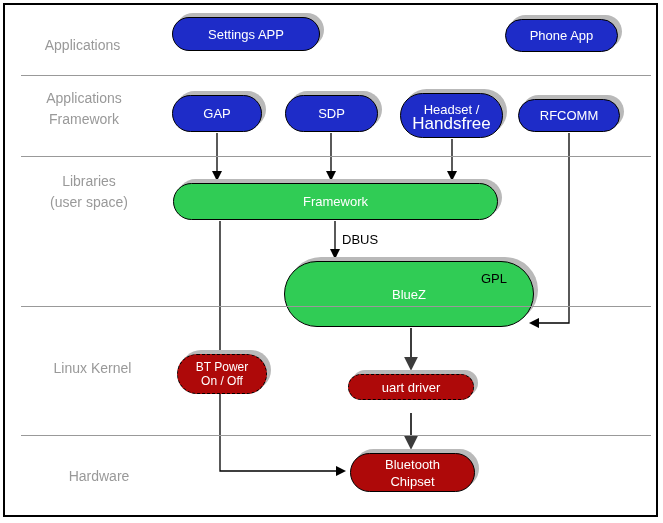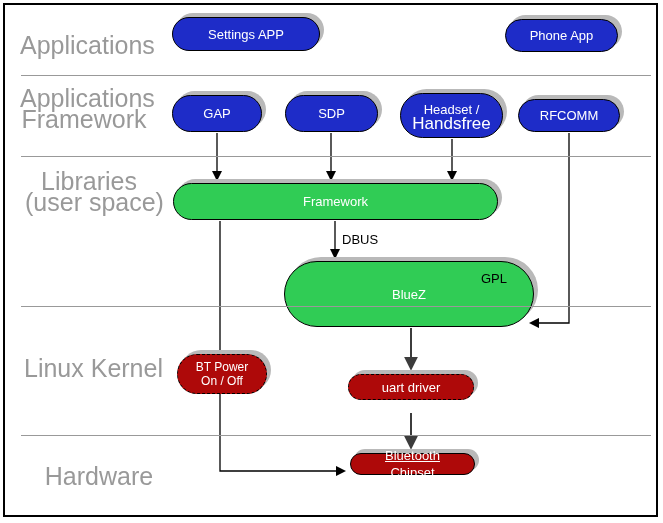--- a/index.html
+++ b/index.html
@@ -25,21 +25,21 @@
     position: absolute;
     left: 21px;
     width: 630px;
     height: 1px;
     background: var(--separator, #999);
     z-index: 5;
   }
   .layer-label {
     position: absolute;
     color: var(--layer-label, #999);
-    font-size: 25px;
+    font-size: 14px;
     line-height: 21px;
     text-align: center;
     z-index: 4;
     white-space: nowrap;
   }
   .node {
     position: absolute;
     box-sizing: border-box;
     display: flex;
     flex-direction: column;
@@ -165,18 +165,18 @@
   <div class="annotation" style="left:342px; top:232px;">DBUS</div>
 
   <div class="node red dashed two12" style="left:177px; top:354px; width:90px; height:40px;justify-content:center;">
     <span>BT Power</span>
     <span>On / Off</span>
   </div>
   <div class="node red dashed" style="left:348px; top:374px; width:126px; height:26px;">
     <span>uart driver</span>
   </div>
 
-  <div class="node red" style="left:350px; top:453px; width:125px; height:22px; line-height:17px;text-decoration:underline;">
+  <div class="node red" style="left:350px; top:453px; width:125px; height:39px; line-height:17px;">
     <span>Bluetooth</span>
     <span>Chipset</span>
   </div>
 
 </div>
 
 </body></html>

